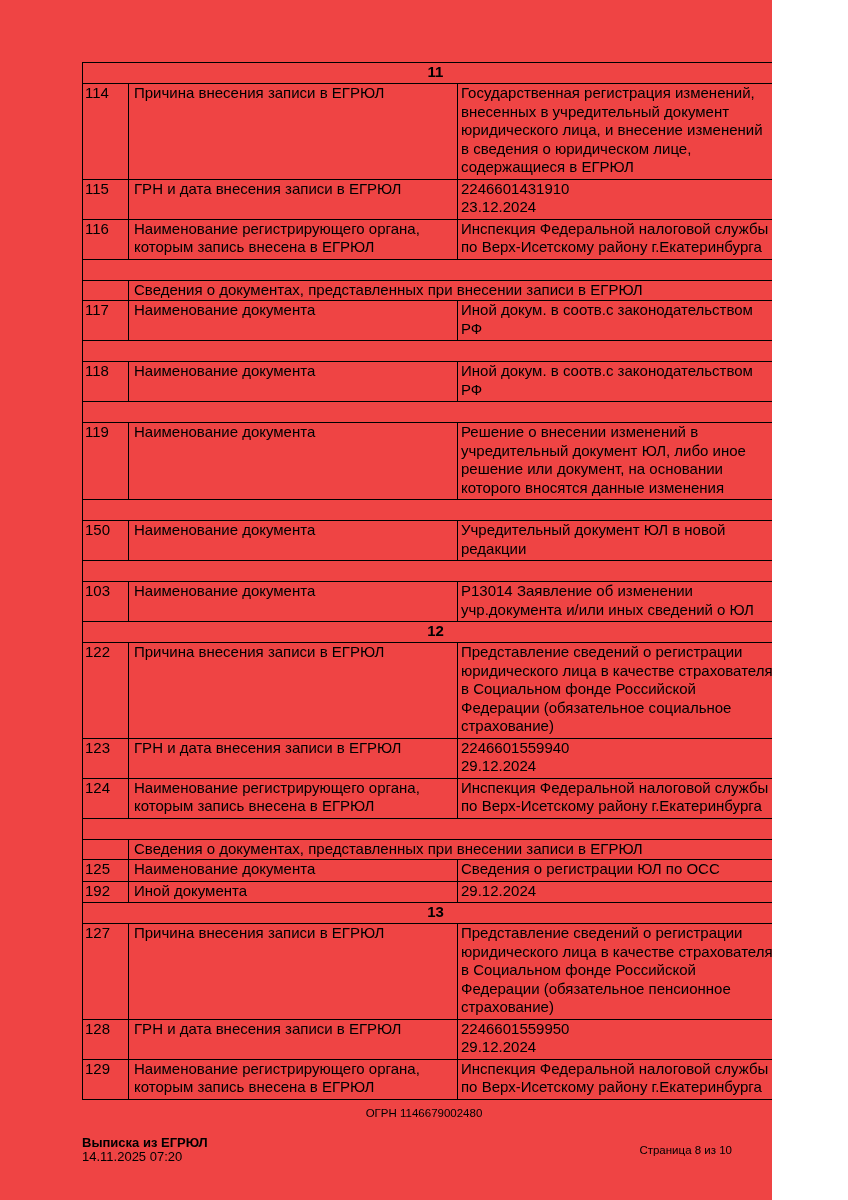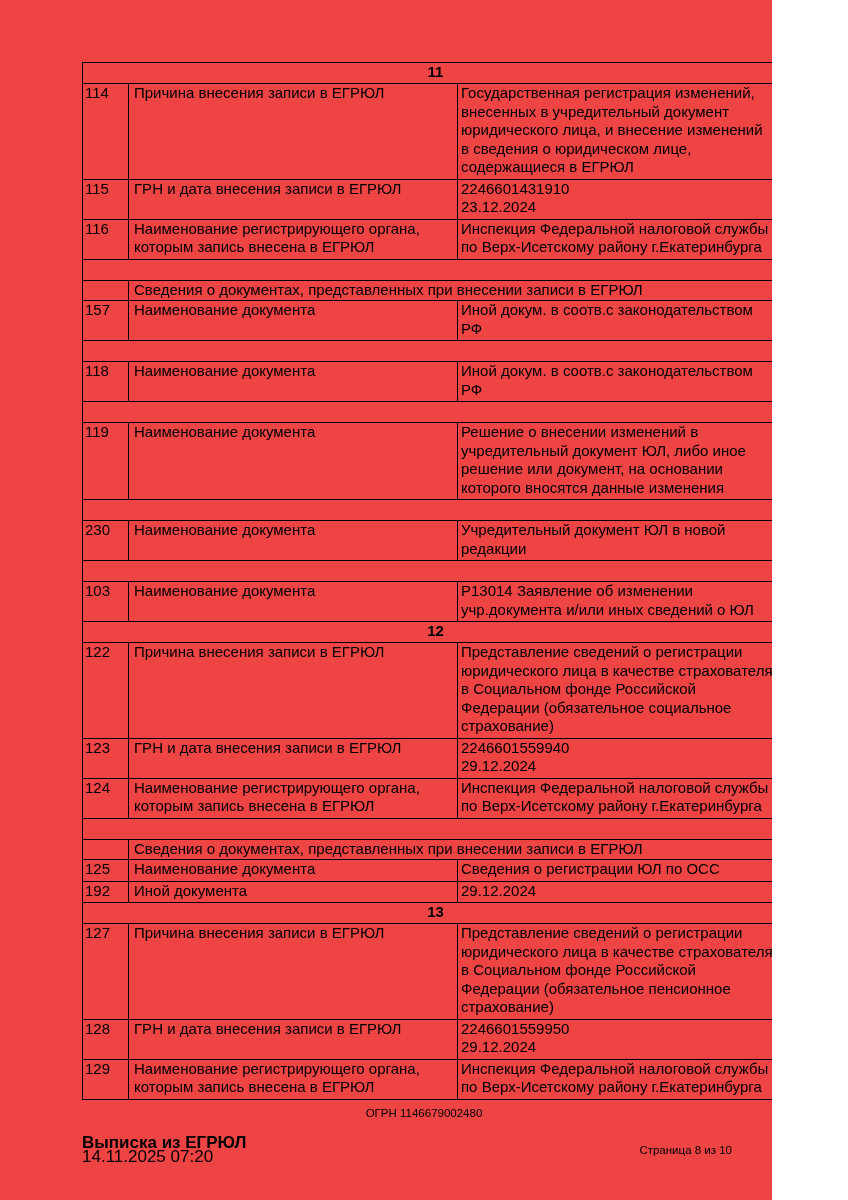--- a/index.html
+++ b/index.html
@@ -57,21 +57,21 @@
     white-space: nowrap;
   }
   td.spacer-cell {
     height: 20px;
     padding: 0;
   }
   .footer-left {
     position: absolute;
     left: 82px;
     top: 1136px;
-    font-size: 17px;
+    font-size: 13px;
     line-height: 14px;
   }
   .footer-doc-type { font-weight: bold; }
   .footer-center {
     position: absolute;
     left: 0;
     top: 1106px;
     width: 848px;
     text-align: center;
     font-size: 11.5px;
@@ -123,21 +123,21 @@
 по Верх-Исетскому району г.Екатеринбурга</td>
         </tr>
         <tr>
           <td class="spacer-cell" colspan="3"></td>
         </tr>
         <tr>
           <td class="cell-num"></td>
           <td class="subheader-cell" colspan="2">Сведения о документах, представленных при внесении записи в ЕГРЮЛ</td>
         </tr>
         <tr>
-          <td class="cell-num">157</td>
+          <td class="cell-num">117</td>
           <td class="cell-label">Наименование документа</td>
           <td class="cell-value">Иной докум. в соотв.с законодательством
 РФ</td>
         </tr>
         <tr>
           <td class="spacer-cell" colspan="3"></td>
         </tr>
         <tr>
           <td class="cell-num">118</td>
           <td class="cell-label">Наименование документа</td>
@@ -152,21 +152,21 @@
           <td class="cell-label">Наименование документа</td>
           <td class="cell-value">Решение о внесении изменений в
 учредительный документ ЮЛ, либо иное
 решение или документ, на основании
 которого вносятся данные изменения</td>
         </tr>
         <tr>
           <td class="spacer-cell" colspan="3"></td>
         </tr>
         <tr>
-          <td class="cell-num">230</td>
+          <td class="cell-num">150</td>
           <td class="cell-label">Наименование документа</td>
           <td class="cell-value">Учредительный документ ЮЛ в новой
 редакции</td>
         </tr>
         <tr>
           <td class="spacer-cell" colspan="3"></td>
         </tr>
         <tr>
           <td class="cell-num">103</td>
           <td class="cell-label">Наименование документа</td>

